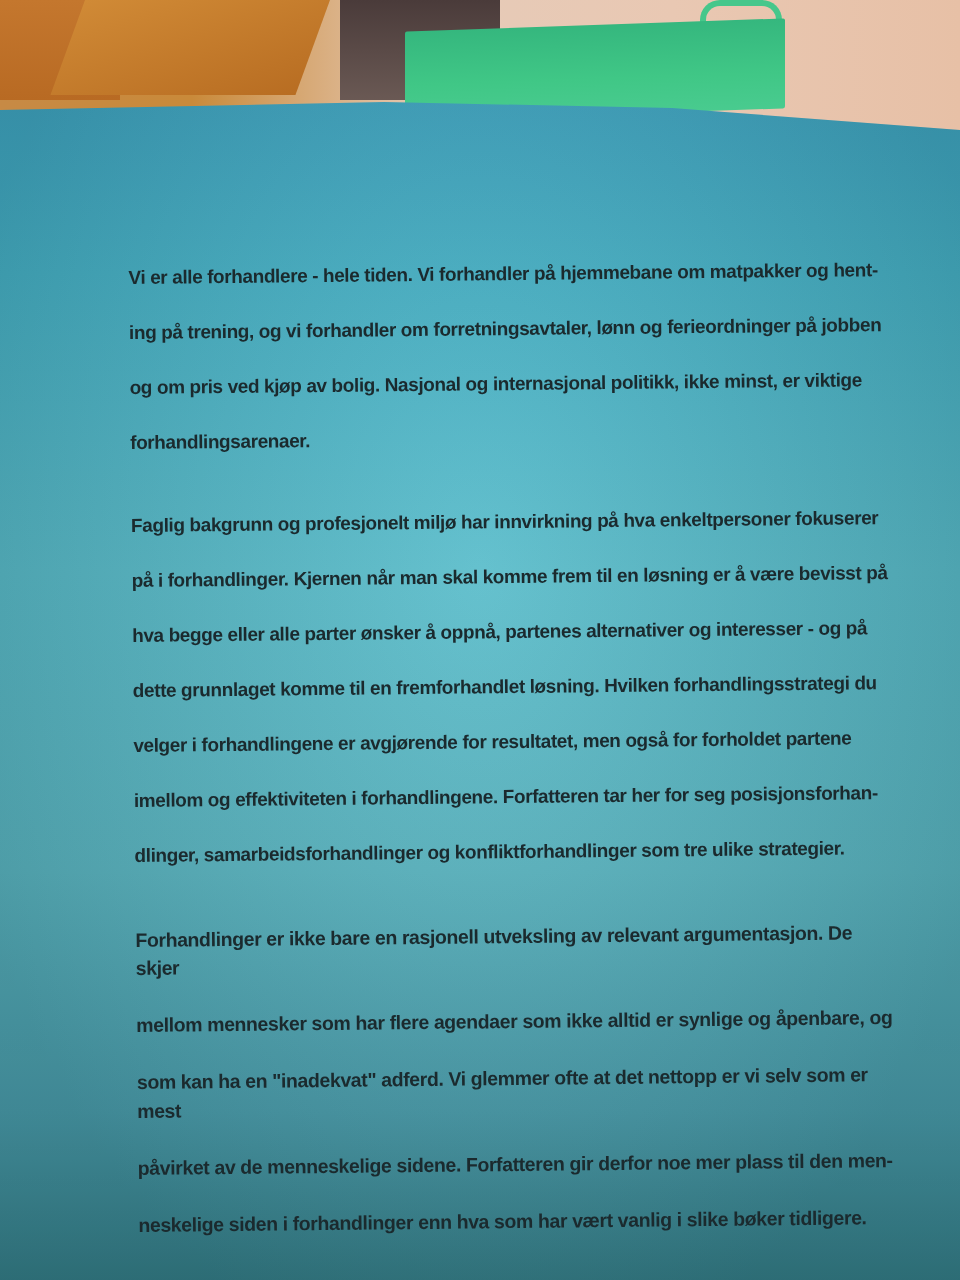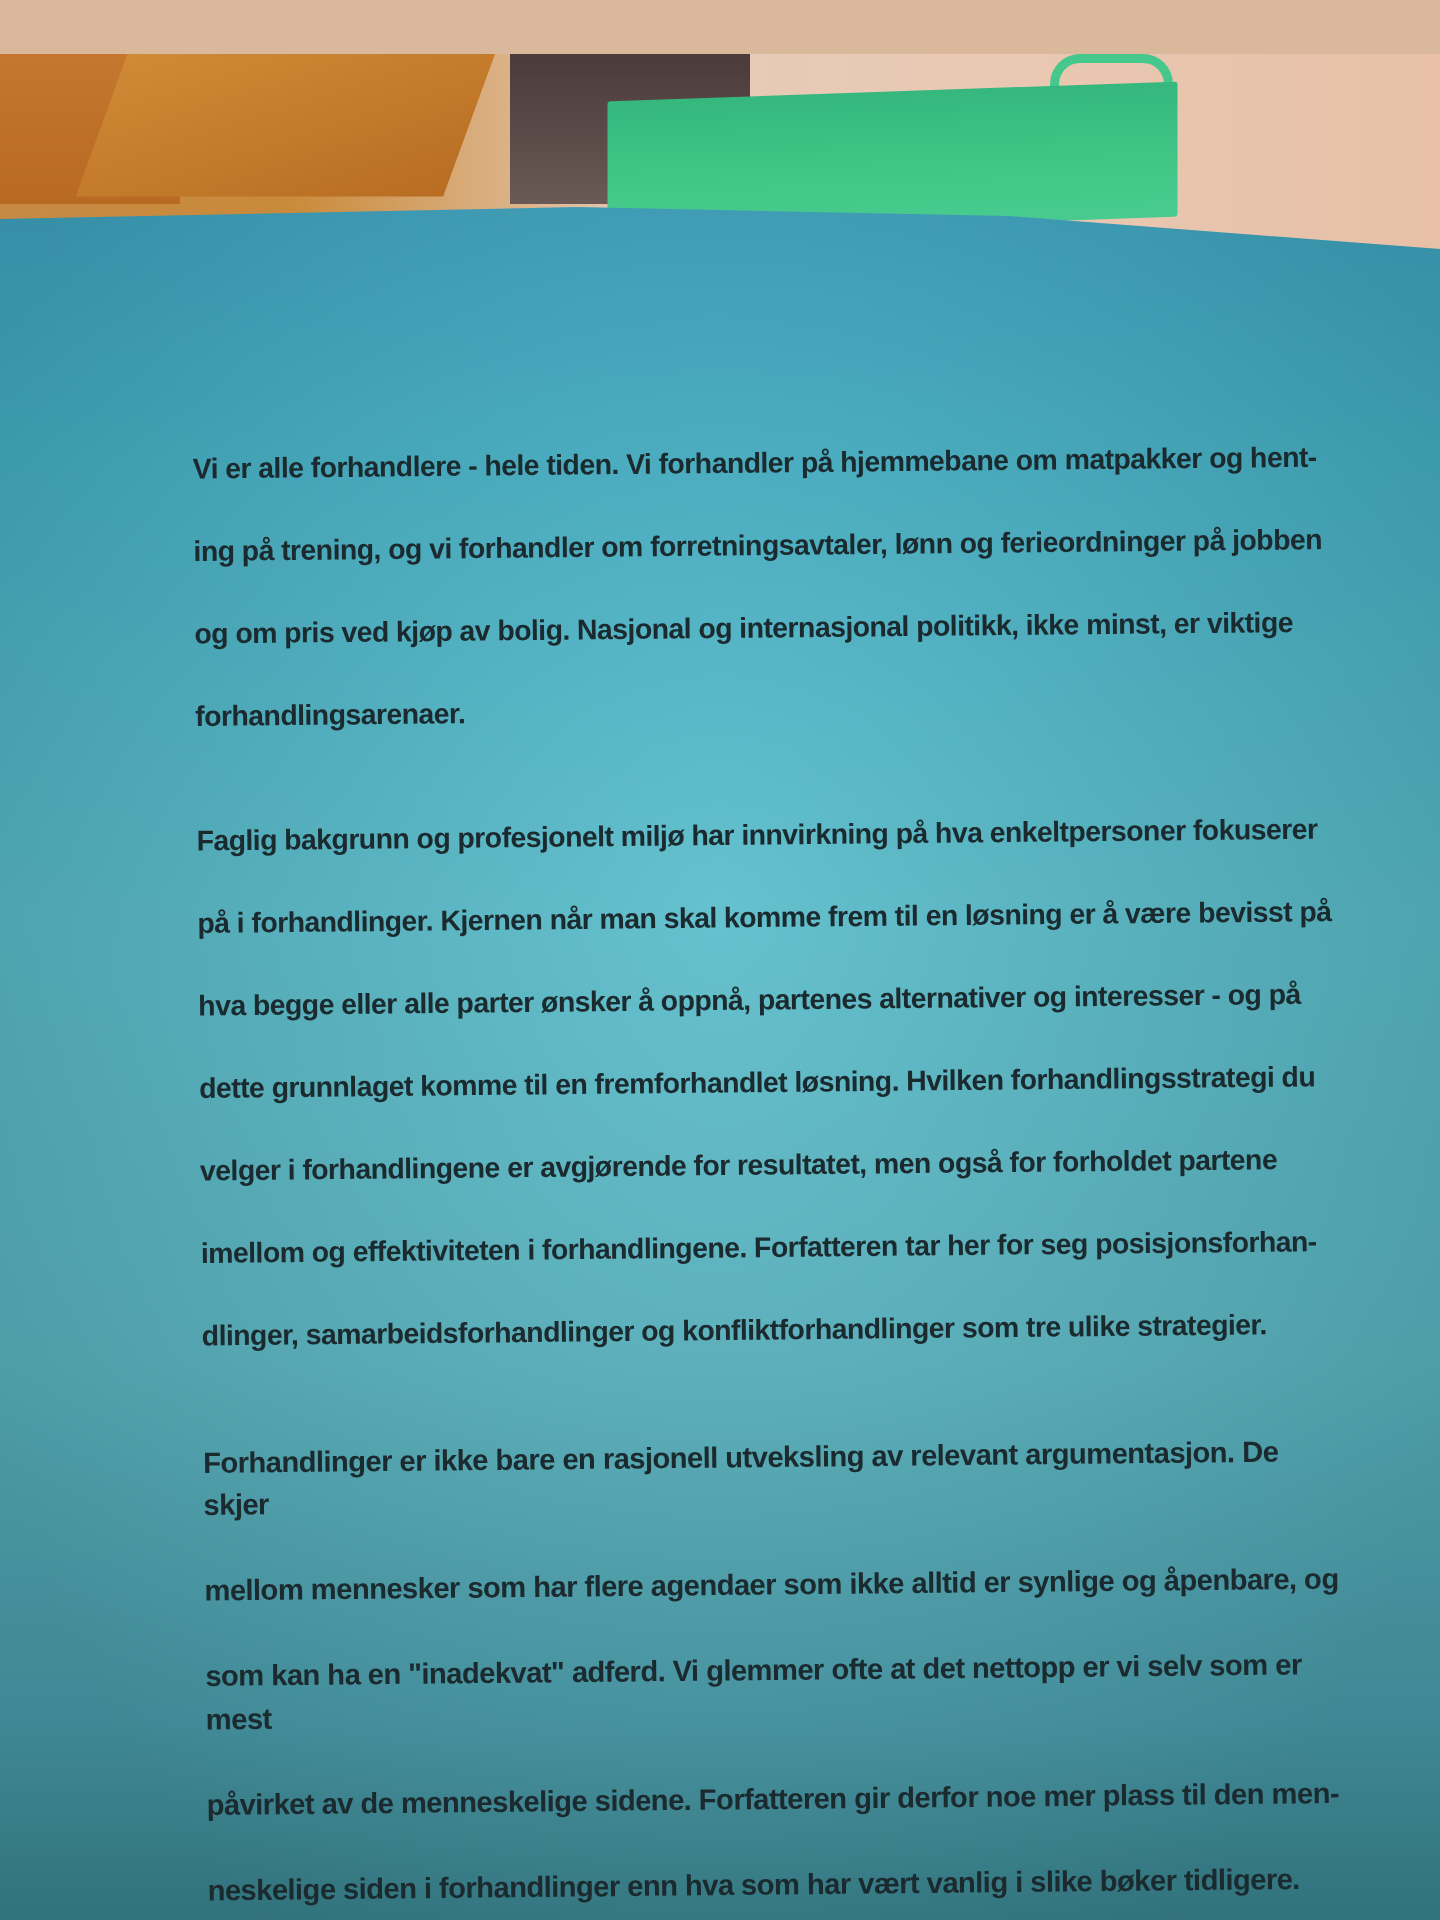--- a/index.html
+++ b/index.html
@@ -1,21 +1,21 @@
 <!DOCTYPE html>
 <html><head>
 <meta charset="utf-8">
 <style>
   html, body { margin: 0; padding: 0; }
   body {
     width: 960px; height: 1280px; overflow: hidden; position: relative;
     background: #d9b89c;
     font-family: "Liberation Sans", "DejaVu Sans", sans-serif;
   }
-  .scene { position: absolute; inset: 0; overflow: hidden; margin-top: 36px; }
+  .scene { position: absolute; inset: 0; overflow: hidden; }
   
   .bg-wall { position: absolute; left: 0; top: 0; width: 960px; height: 140px;
     background: linear-gradient(90deg, #c78a45 0%, #c98a3a 20%, #e6cbb8 45%, #e9c8b3 70%, #e7c0a6 100%); }
   .bg-box { position: absolute; left: 0; top: 0; width: 120px; height: 100px;
     background: linear-gradient(180deg, #c4772e, #b86a23); }
   .bg-box2 { position: absolute; left: 85px; top: 0; width: 245px; height: 95px;
     background: linear-gradient(160deg, #d08a36 0%, #b86d22 100%);
     transform: skewX(-20deg); transform-origin: top left; }
   .bg-dark { position: absolute; left: 340px; top: 0; width: 160px; height: 100px;
     background: linear-gradient(180deg, #4a3b3a, #6a5954); }

